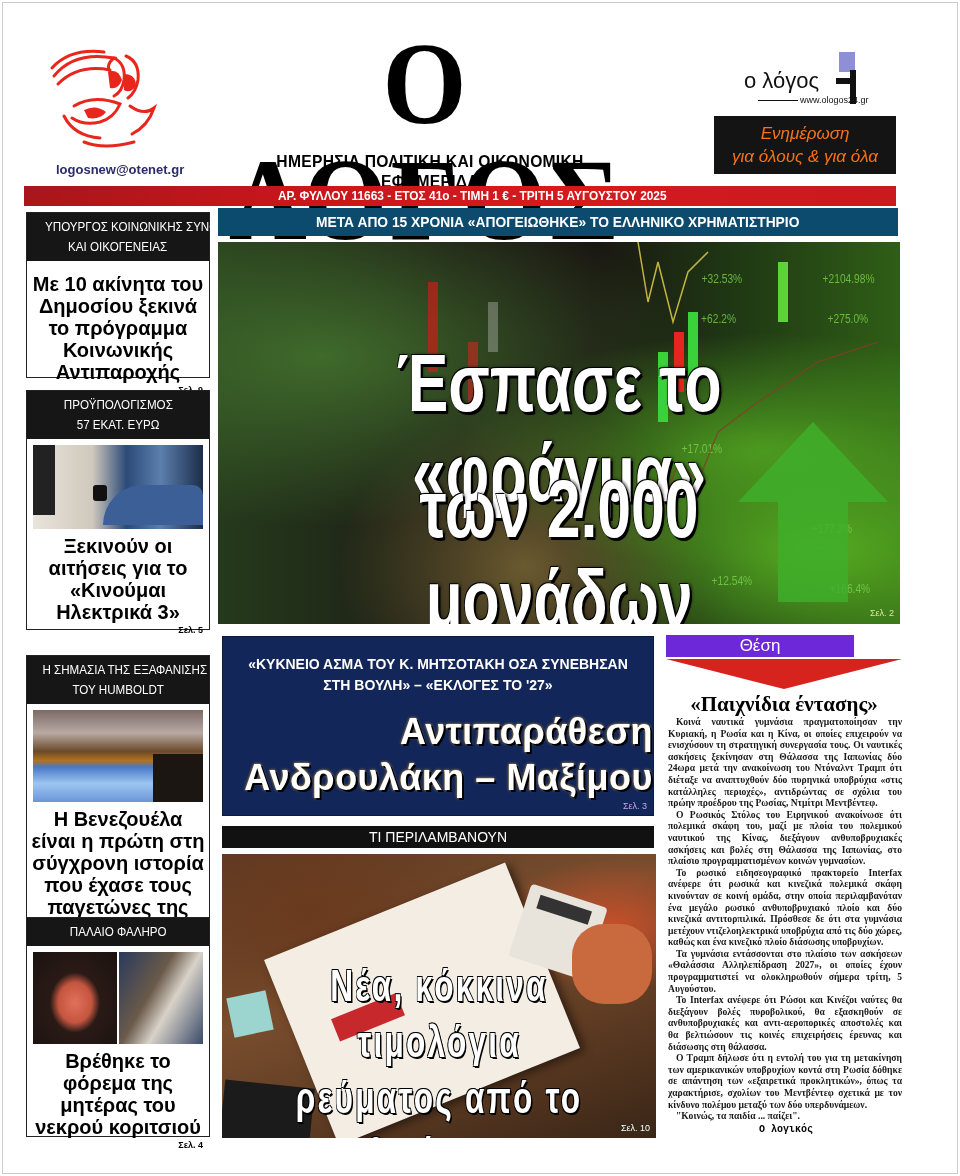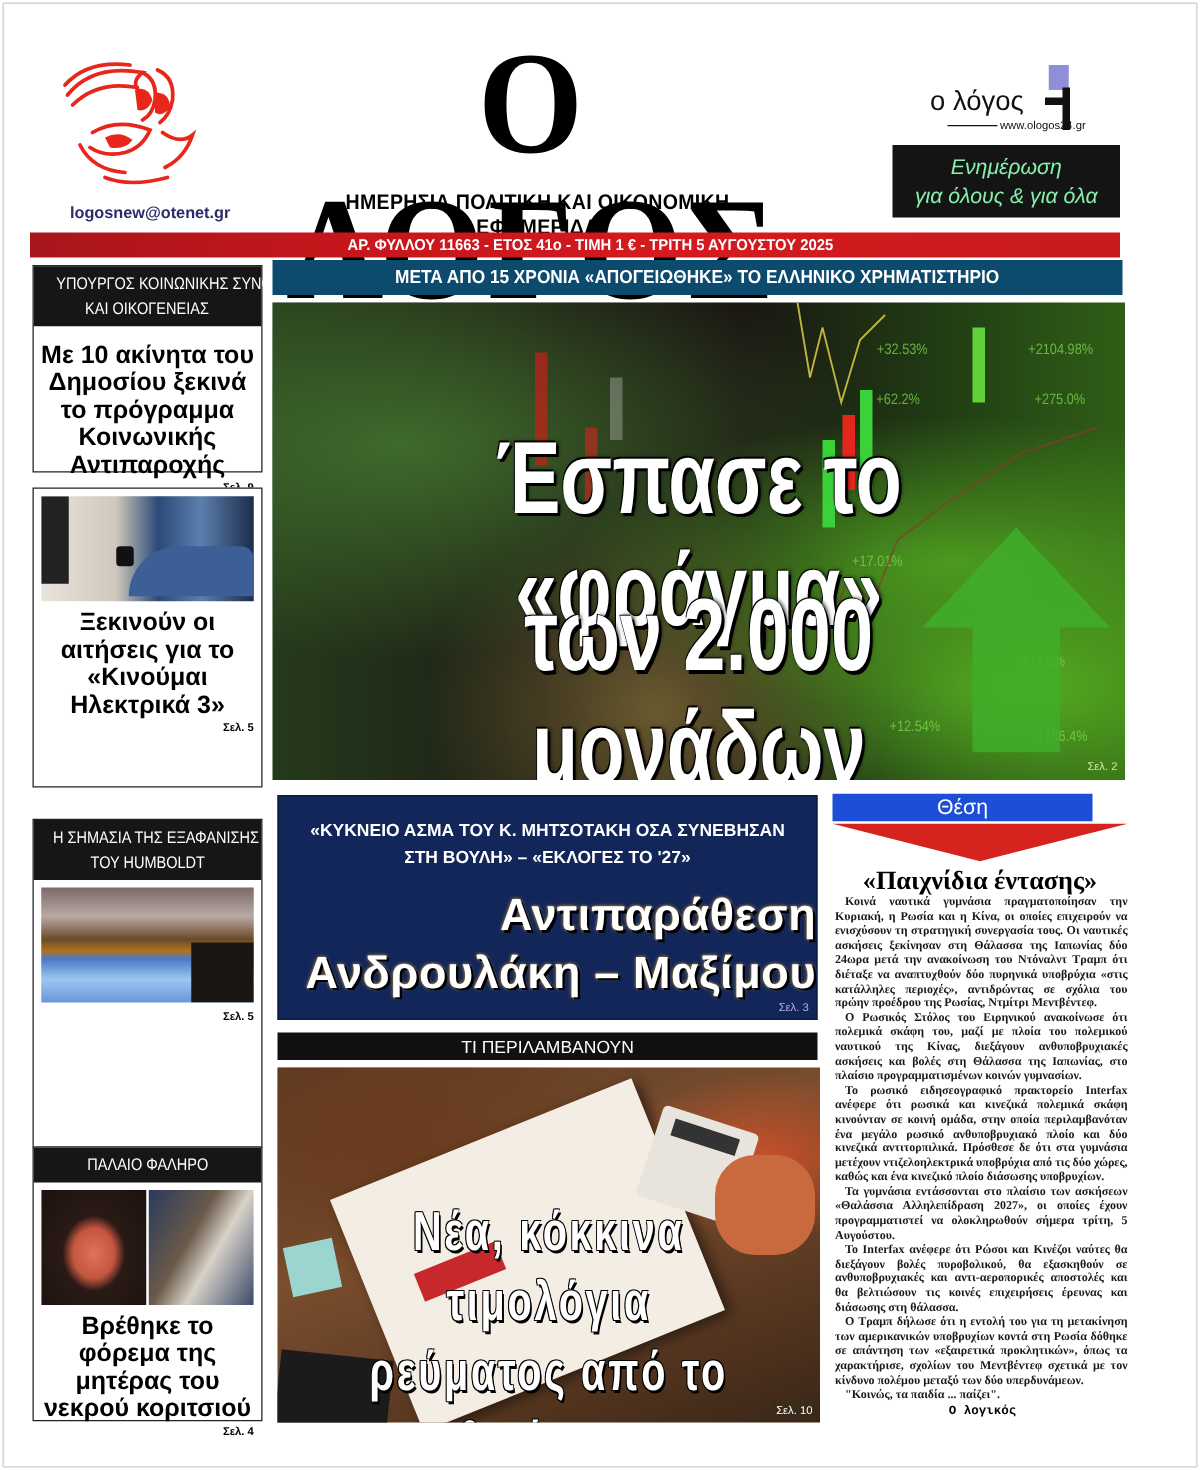--- a/index.html
+++ b/index.html
@@ -13,21 +13,21 @@
   .title { position: absolute; left: 210px; top: 34px; width: 432px; text-align: center; font-family: "Liberation Serif", serif; font-weight: bold; font-size: 108px; line-height: 108px; letter-spacing: 3px; transform: scaleY(1.08); }
   .subtitle { position: absolute; left: 214px; top: 152px; width: 432px; text-align: center; font-size: 17px; font-weight: bold; letter-spacing: 0.3px; transform: scaleX(0.92); }
   .web-logo { position: absolute; left: 744px; top: 52px; width: 120px; height: 60px; }
   .web-logo .name { position: absolute; left: 0; top: 16px; font-size: 22px; color: #111; }
   .web-logo .mark { position: absolute; left: 92px; top: 0; width: 20px; height: 52px; }
   .web-logo .mark .top { position: absolute; left: 3px; top: 0; width: 16px; height: 20px; background: #8f8fd8; }
   .web-logo .mark .bar { position: absolute; left: 14px; top: 18px; width: 6px; height: 34px; background: #111; }
   .web-logo .mark .mid { position: absolute; left: 0; top: 26px; width: 18px; height: 6px; background: #111; }
   .web-logo .url-line { position: absolute; left: 14px; top: 48px; width: 40px; height: 1px; background: #111; }
   .web-logo .url { position: absolute; left: 56px; top: 43px; font-size: 9px; color: #111; }
-  .slogan { position: absolute; left: 714px; top: 116px; width: 182px; height: 58px; background: #141414; color: #86efac; text-align: center; font-style: italic; font-size: 17px; line-height: 23px; padding-top: 6px; }
+  .slogan { position: absolute; left: 714px; top: 116px; width: 182px; height: 58px; background: #141414; color: #f97316; text-align: center; font-style: italic; font-size: 17px; line-height: 23px; padding-top: 6px; }
 
   .info-bar { position: absolute; left: 24px; top: 186px; width: 872px; height: 20px; background: linear-gradient(90deg,#a8161b 0%,#c7161c 30%,#d41a1f 60%,#c91a1e 100%); color: #fff; font-size: 12.5px; font-weight: bold; }
   .info-bar span { position: absolute; left: 254px; top: 3px; transform: scaleX(0.95); transform-origin: left; }
 
   
   .side-box { position: absolute; left: 26px; width: 184px; border: 1.5px solid #222; background: #fff; }
   .side-box .kicker { background: #161616; color: #fff; text-align: center; font-size: 13.5px; line-height: 20px; padding: 4px 2px; transform-origin: center; }
   .side-box .kicker span { display: inline-block; transform: scaleX(0.86); white-space: nowrap; }
   .side-box .headline { text-align: center; font-weight: bold; font-size: 20px; line-height: 22px; padding: 0 4px; }
   .side-box .page-ref { text-align: right; font-size: 9px; font-weight: bold; padding-right: 6px; margin-top: 2px; }
@@ -70,21 +70,21 @@
   .photo-story .paper .red { position: absolute; left: 40px; top: 80px; width: 70px; height: 24px; background: #c7282b; }
   .photo-story .calc { position: absolute; left: 296px; top: 40px; width: 80px; height: 76px; background: #e8e4dc; transform: rotate(18deg); border-radius: 4px; }
   .photo-story .calc .screen { position: absolute; left: 12px; top: 8px; width: 54px; height: 14px; background: #333; }
   .photo-story .note { position: absolute; left: 8px; top: 140px; width: 40px; height: 40px; background: #9cd4d0; transform: rotate(-12deg); }
   .photo-story .tablet { position: absolute; left: 0; top: 230px; width: 90px; height: 60px; background: #1b1b1b; transform: rotate(6deg); }
   .photo-story .hand { position: absolute; left: 350px; top: 70px; width: 80px; height: 80px; background: #c86a3e; border-radius: 40%; }
   .photo-story .title { position: absolute; left: 0; top: 104px; width: 100%; text-align: center; color: #fff; font-weight: bold; font-size: 44px; line-height: 56px; text-shadow: 2px 2px 0 #000, -1px -1px 0 #000, 1px -1px 0 #000, -1px 1px 0 #000; transform: scaleX(0.72); font-family: "Liberation Sans", sans-serif; }
   .photo-story .page-ref { position: absolute; right: 4px; bottom: 4px; font-size: 9px; color: #fff; background: #3a2a1a; padding: 1px 2px; }
 
   
-  .opinion-head { position: absolute; left: 666px; top: 635px; width: 208px; height: 22px; background: #1d4ed8; color: #fff; text-align: center; font-size: 17px; line-height: 22px; }
+  .opinion-head { position: absolute; left: 666px; top: 635px; width: 188px; height: 22px; background: #6d28d9; color: #fff; text-align: center; font-size: 17px; line-height: 22px; }
   .opinion-tri { position: absolute; left: 666px; top: 659px; width: 0; height: 0; border-left: 118px solid transparent; border-right: 118px solid transparent; border-top: 30px solid #d7231e; }
   .opinion-title { position: absolute; left: 666px; top: 692px; width: 236px; text-align: center; font-family: "Liberation Serif", serif; font-weight: bold; font-size: 21px; }
   .opinion-body { position: absolute; left: 668px; top: 716px; width: 234px; font-family: "Liberation Serif", serif; font-size: 9.6px; line-height: 11.6px; text-align: justify; font-weight: bold; color: #1a1a1a; }
   .opinion-body p { text-indent: 8px; }
   .opinion-sign { position: absolute; left: 668px; top: 1124px; width: 236px; text-align: center; font-family: Liberation Mono, monospace; font-size: 10px; font-weight: bold; }
 </style>
 </head>
 <body>
 
 <div class="page-frame"></div>
@@ -135,37 +135,42 @@
 <div class="side-box box1">
   <div class="kicker">
     <span>ΥΠΟΥΡΓΟΣ ΚΟΙΝΩΝΙΚΗΣ ΣΥΝΟΧΗΣ</span><br>
     <span>ΚΑΙ ΟΙΚΟΓΕΝΕΙΑΣ</span>
   </div>
   <div class="headline">Με 10 ακίνητα του Δημοσίου ξεκινά το πρόγραμμα Κοινωνικής Αντιπαροχής</div>
   <div class="page-ref">Σελ. 9</div>
 </div>
 
 <div class="side-box box2">
+  <div class="kicker">
+    <span>ΠΡΟΫΠΟΛΟΓΙΣΜΟΣ</span><br>
+    <span>57 ΕΚΑΤ. ΕΥΡΩ</span>
+  </div>
   <div class="photo" style="height:84px;background:linear-gradient(90deg,#e9e4dc 0%,#cfc8bc 35%,#2b4a78 55%,#5c7fae 75%,#1c2d4a 100%);">
     <div style="position:absolute;left:0;top:0;width:22px;height:70px;background:#222;"></div>
     <div style="position:absolute;left:60px;top:40px;width:14px;height:16px;background:#111;border-radius:3px;"></div>
     <div style="position:absolute;left:70px;top:40px;width:100px;height:40px;background:#3b5f96;border-radius:40px 10px 0 0;"></div>
   </div>
   <div class="headline">Ξεκινούν οι αιτήσεις για το «Κινούμαι Ηλεκτρικά 3»</div>
   <div class="page-ref">Σελ. 5</div>
 </div>
 
 <div class="side-box box3">
   <div class="kicker">
     <span>Η ΣΗΜΑΣΙΑ ΤΗΣ ΕΞΑΦΑΝΙΣΗΣ</span><br>
     <span>ΤΟΥ HUMBOLDT</span>
   </div>
   <div class="photo" style="height:92px;background:linear-gradient(180deg,#7b6a66 0%,#b9a9a3 25%,#6a4a2a 45%,#b2721e 55%,#4a78c6 62%,#9cc6f0 80%,#6a96d8 100%);">
     <div style="position:absolute;right:0;top:44px;width:50px;height:48px;background:#1c1612;"></div>
   </div>
+  <div class="headline">Η Βενεζουέλα είναι η πρώτη στη σύγχρονη ιστορία που έχασε τους παγετώνες της</div>
   <div class="page-ref">Σελ. 5</div>
 </div>
 
 <div class="side-box box4">
   <div class="kicker">
     <span>ΠΑΛΑΙΟ ΦΑΛΗΡΟ</span>
   </div>
   <div class="photo" style="height:92px;display:flex;gap:2px;">
     <div style="flex:1;background:radial-gradient(ellipse at 50% 55%,#e2715a 0%,#c4553f 28%,#2a1a16 42%,#1a1210 100%);"></div>
     <div style="flex:1;background:linear-gradient(120deg,#2a3a5c 0%,#6a5a4a 40%,#d8d2c8 60%,#3a4a6a 100%);"></div>

